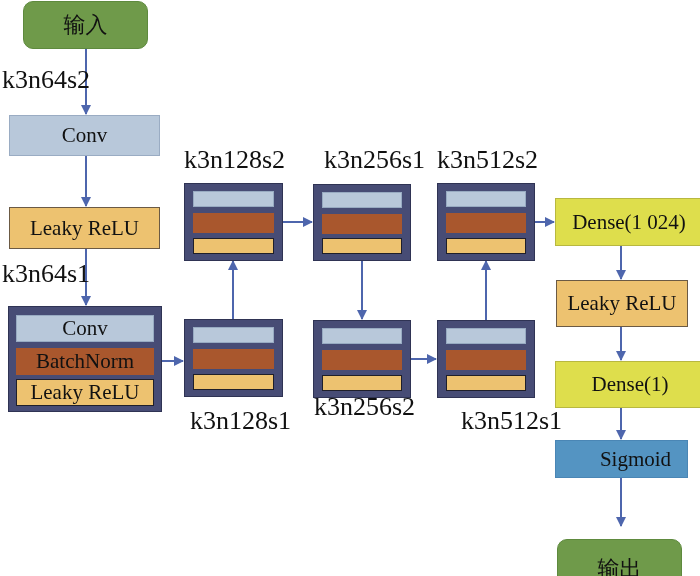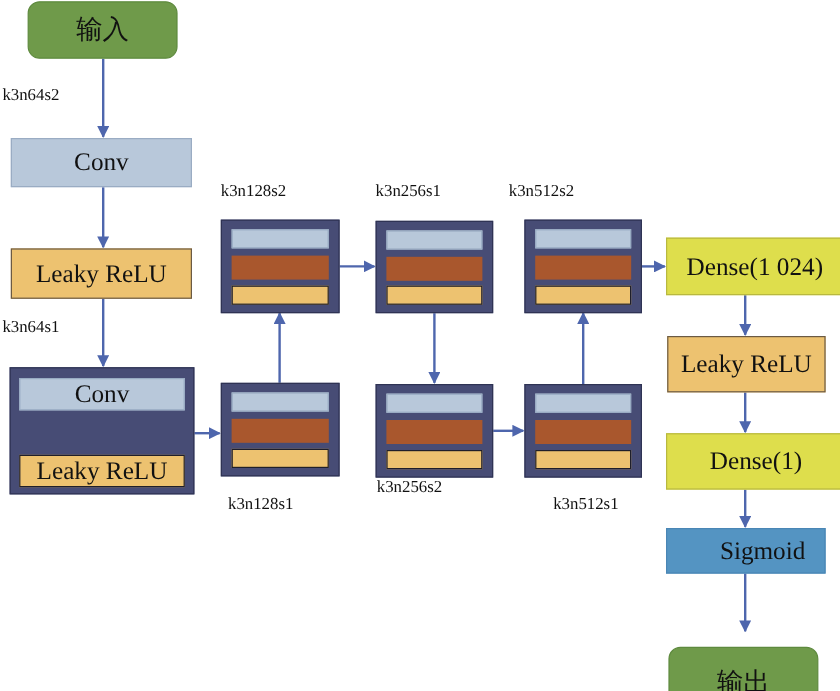--- a/index.html
+++ b/index.html
@@ -1,18 +1,18 @@
 <!DOCTYPE html>
 <html><head>
   <meta charset="utf-8">
   <style>
     html, body { margin: 0; padding: 0; background: #ffffff; }
     body { width: 700px; height: 576px; position: relative; overflow: hidden;
            font-family: "Liberation Serif", "DejaVu Serif", serif; color: #111; }
-    .lbl { position: absolute; font-size: 14px; line-height: 24px; white-space: nowrap; color: #111; }
+    .lbl { position: absolute; font-size: 26px; line-height: 24px; white-space: nowrap; color: #111; }
     .box { position: absolute; box-sizing: border-box; display: flex; align-items: center; justify-content: center;
            font-size: 21px; white-space: nowrap; }
     .term { background: #6f9a4a; border-radius: 10px; border: 1px solid #5e8a3e; font-size: 22px;
             font-family: Liberation Serif, serif; }
     .conv { background: #b8c8da; border: 1px solid #9aacc3; }
     .relu { background: #edc270; border: 1px solid #6b5a44; }
     .dense { background: #dede4c; border: 1px solid #b8b840; }
     .sigm { background: #5494c2; border: 1px solid #4a86b5; }
     .block { position: absolute; box-sizing: border-box; background: #474c75; border: 1px solid #2f3354; }
     .bar { position: absolute; left: 8px; right: 8px; box-sizing: border-box; }
@@ -63,40 +63,43 @@
 <div class="box relu" style="left:9px; top:207px; width:151px; height:42px;">
   <span>Leaky ReLU</span>
 </div>
 
 <div class="lbl" style="left:2px; top:262px;">k3n64s1</div>
 
 <div class="block" style="left:8px; top:306px; width:154px; height:106px;">
   <div class="bigbar" style="top:8px; height:27px; background:#b8c8da; border:1px solid #98abc2;">
     <span>Conv</span>
   </div>
+  <div class="bigbar" style="top:41px; height:27px; background:#a9572d;">
+    <span>BatchNorm</span>
+  </div>
   <div class="bigbar" style="top:72px; height:27px; background:#edc270; border:1px solid #1f1f2a;">
     <span>Leaky ReLU</span>
   </div>
 </div>
 
 <div class="lbl" style="left:184px; top:148px;">k3n128s2</div>
 <div class="block" style="left:184px; top:183px; width:99px; height:78px;">
   <div class="bar b1" style="top:7px; height:16px;"></div>
   <div class="bar b2" style="top:29px; height:20px;"></div>
   <div class="bar b3" style="top:54px; height:16px;"></div>
 </div>
 
-<div class="lbl" style="left:313px; top:148px;">k3n256s1</div>
+<div class="lbl" style="left:324px; top:148px;">k3n256s1</div>
 <div class="block" style="left:313px; top:184px; width:98px; height:77px;">
   <div class="bar b1" style="top:7px; height:16px;"></div>
   <div class="bar b2" style="top:29px; height:20px;"></div>
   <div class="bar b3" style="top:53px; height:16px;"></div>
 </div>
 
-<div class="lbl" style="left:424px; top:148px;">k3n512s2</div>
+<div class="lbl" style="left:437px; top:148px;">k3n512s2</div>
 <div class="block" style="left:437px; top:183px; width:98px; height:78px;">
   <div class="bar b1" style="top:7px; height:16px;"></div>
   <div class="bar b2" style="top:29px; height:20px;"></div>
   <div class="bar b3" style="top:54px; height:16px;"></div>
 </div>
 
 <div class="block" style="left:184px; top:319px; width:99px; height:78px;">
   <div class="bar b1" style="top:7px; height:16px;"></div>
   <div class="bar b2" style="top:29px; height:20px;"></div>
   <div class="bar b3" style="top:54px; height:16px;"></div>

